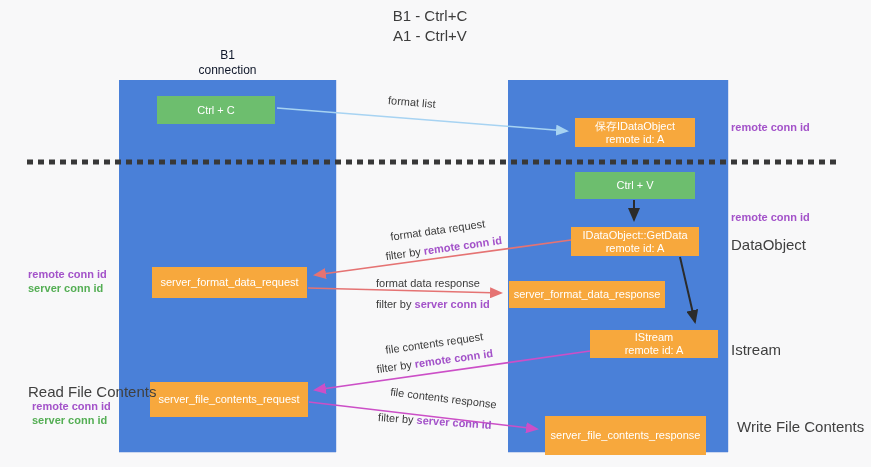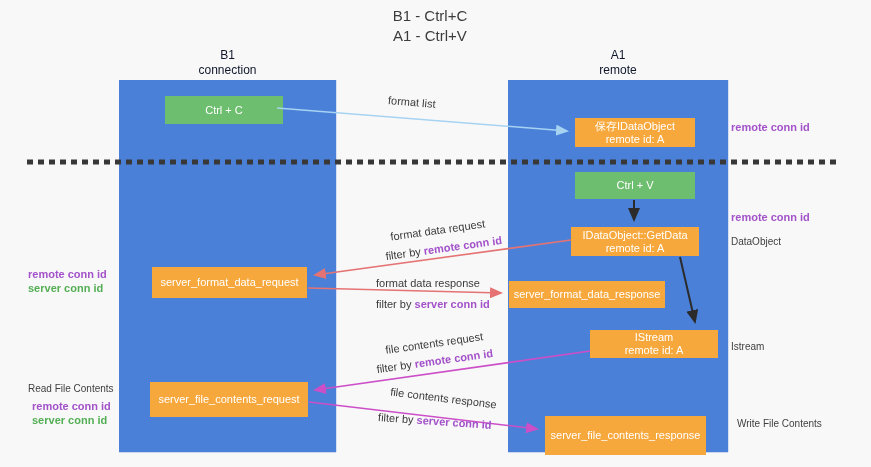--- a/index.html
+++ b/index.html
@@ -39,47 +39,43 @@
     color:#ffffff;font-size:11px;line-height:13px;
     text-align:center;z-index:3;
   }
   .node.green{background:#6dbe6e;}
   .node.orange{background:#f7a83d;}
   .svg-layer{left:0;top:0;z-index:4;pointer-events:none;}
   .edge-label{
     font-size:11px;color:#3b3b3b;white-space:nowrap;z-index:5;
   }
   .purple{color:#a352c9;font-weight:bold;}
-  .side-label{font-size:10px;color:#3f3f3f;white-space:nowrap;z-index:5;}
+  .side-label{font-size:15px;color:#3f3f3f;white-space:nowrap;z-index:5;}
   .side-label.bold-purple{color:#a352c9;font-weight:bold;font-size:11px;}
   .side-label.bold-green{color:#54ae54;font-weight:bold;font-size:11px;}
 </style>
 </head>
 <body>
 
 <div class="canvas">
 
   <div class="abs title">
     <div>B1 - Ctrl+C</div>
     <div>A1 - Ctrl+V</div>
   </div>
 
   <div class="abs col-header hdr-left">
     <div>B1</div>
     <div>connection</div>
   </div>
-  <div class="abs col-header hdr-right">
-    <div>A1</div>
-    <div>remote</div>
-  </div>
 
   <div class="abs col col-left"></div>
   <div class="abs col col-right"></div>
 
-  <div class="abs node green" style="left:157px;top:96px;width:118px;height:28px;margin-left:8px;">
+  <div class="abs node green" style="left:157px;top:96px;width:118px;height:28px;">
     <span>Ctrl + C</span>
   </div>
 
   <div class="abs node orange" style="left:575px;top:118px;width:120px;height:29px;">
     <span>保存IDataObject</span>
     <span>remote id: A</span>
   </div>
 
   <div class="abs node green" style="left:575px;top:172px;width:120px;height:27px;">
     <span>Ctrl + V</span>

